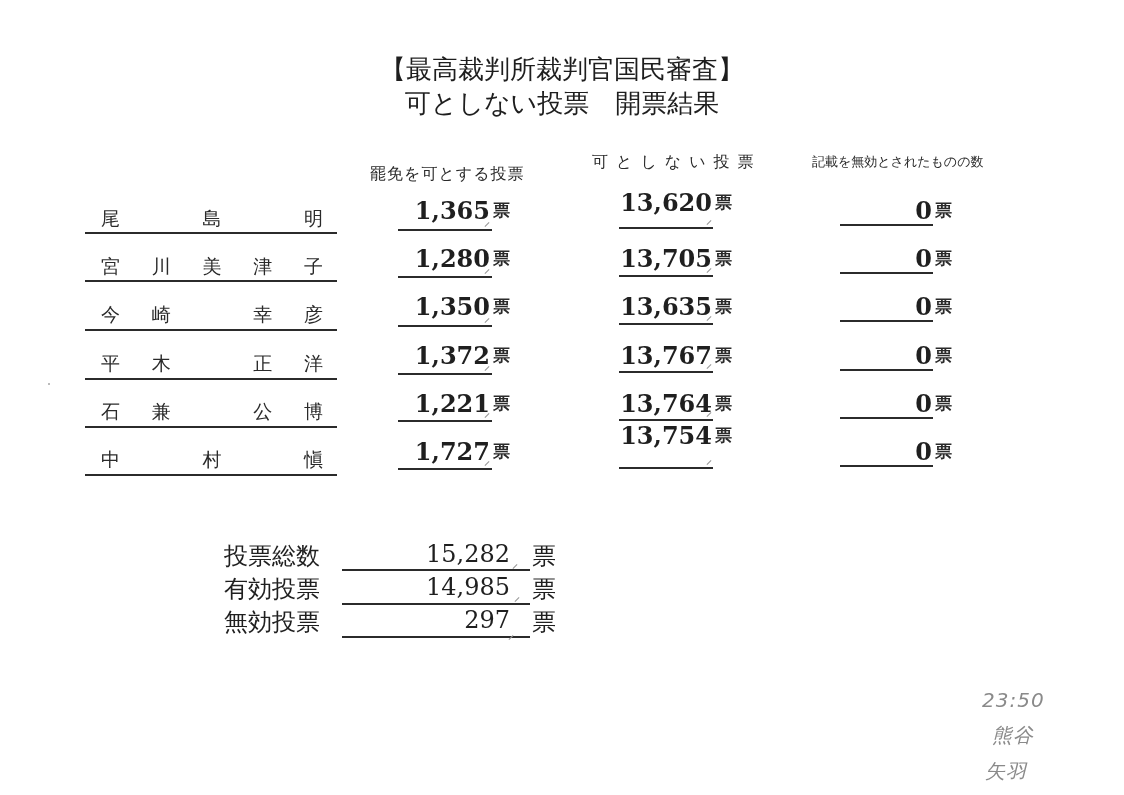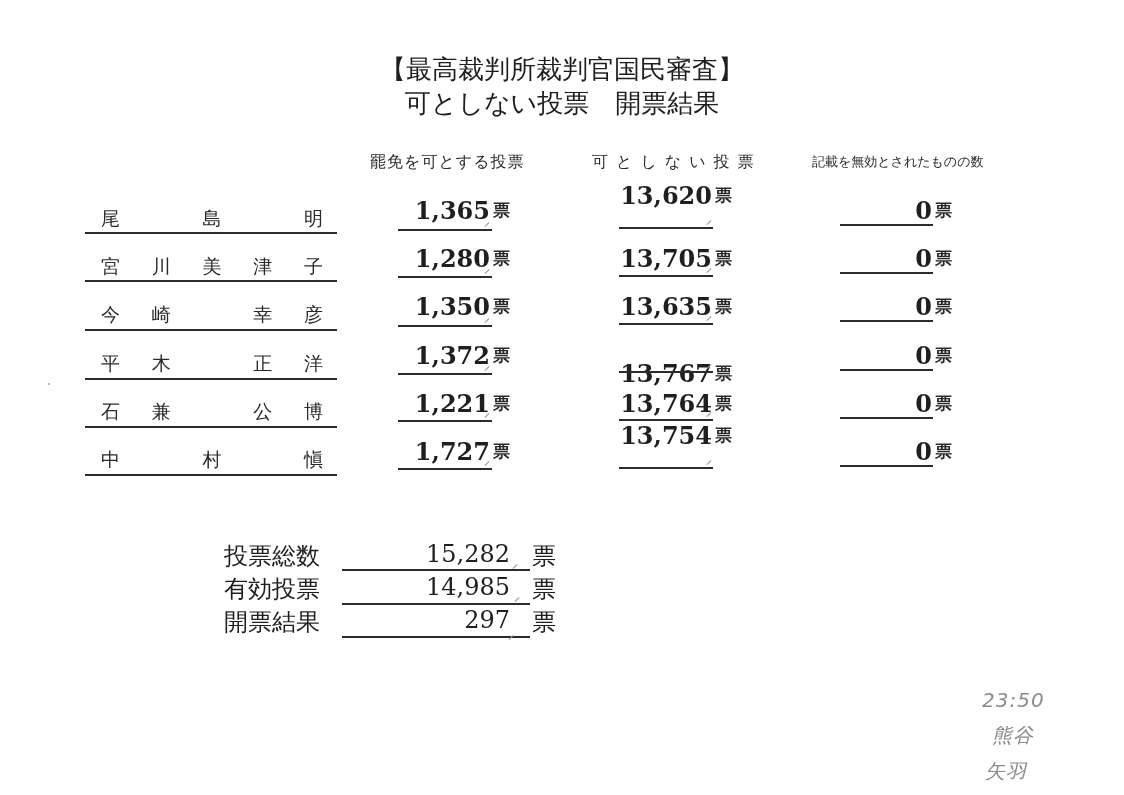--- a/index.html
+++ b/index.html
@@ -21,21 +21,21 @@
       font-size: 26px; letter-spacing: 0px; color: #1e1e1e;
       font-family: "DejaVu Sans", "Liberation Sans", sans-serif;
     }
     .title1 { top: 52px; }
     .title2 { top: 86px; }
     .col-head {
       top: 152px; font-size: 16px; color: #2a2a2a;
       font-family: "DejaVu Sans", "Liberation Sans", sans-serif;
       white-space: nowrap;
     }
-    .col-head.h1 { left: 370px; letter-spacing: 1px; }
+    .col-head.h1 { left: 370px; letter-spacing: 1px; margin-top: 12px; }
     .col-head.h2 { left: 592px; letter-spacing: 8px; }
     .col-head.h3 { left: 812px; font-size: 13px; top: 153px; }
 
     .name-row {
       left: 87px; width: 248px; height: 48px;
       font-family: "DejaVu Sans", "Liberation Sans", sans-serif;
       font-size: 19px; color: #2a2a2a;
     }
     .name-row .chars {
       position: absolute; left: 14px; right: 12px; top: 11px;
@@ -104,21 +104,21 @@
     <div class="abs name-row" style="top: 195px;">
       <div class="chars">
         <span style="min-width: 19px;">尾</span>
         <span style="min-width: 19px;">島</span>
         <span style="min-width: 19px;">明</span>
       </div>
     </div>
     <div class="abs name-line" style="top: 232px;"></div>
     <div class="abs vote" style="left: 392px; top: 196px;"><span class="num" style="width: 98px;">1,365</span><span class="unit">票</span></div>
     <div class="abs underline" style="left: 398px; width: 94px; top: 229px;"></div>
-    <div class="abs vote" style="left: 612px; top: 181px;"><span class="num" style="width: 100px;">13,620</span><span class="unit">票</span></div>
+    <div class="abs vote" style="left: 612px; top: 188px;"><span class="num" style="width: 100px;">13,620</span><span class="unit">票</span></div>
     <div class="abs underline" style="left: 619px; width: 94px; top: 227px;"></div>
     <div class="abs vote" style="left: 860px; top: 196px;"><span class="num" style="width: 72px;">0</span><span class="unit">票</span></div>
     <div class="abs underline" style="left: 840px; width: 93px; top: 224px;"></div>
     <div class="abs tick" style="left: 484px; top: 224px;"></div>
     <div class="abs tick" style="left: 706px; top: 222px;"></div>
     <div class="abs name-row" style="top: 243px;">
       <div class="chars">
         <span style="min-width: 19px;">宮</span>
         <span style="min-width: 19px;">川</span>
         <span style="min-width: 19px;">美</span>
@@ -158,21 +158,21 @@
         <span style="min-width: 19px;">平</span>
         <span style="min-width: 19px;">木</span>
         <span style="min-width: 19px;"></span>
         <span style="min-width: 19px;">正</span>
         <span style="min-width: 19px;">洋</span>
       </div>
     </div>
     <div class="abs name-line" style="top: 378px;"></div>
     <div class="abs vote" style="left: 392px; top: 341px;"><span class="num" style="width: 98px;">1,372</span><span class="unit">票</span></div>
     <div class="abs underline" style="left: 398px; width: 94px; top: 373px;"></div>
-    <div class="abs vote" style="left: 612px; top: 341px; margin-top: 18px;"><span class="num" style="width: 100px;">13,767</span><span class="unit">票</span></div>
+    <div class="abs vote" style="left: 612px; top: 341px;"><span class="num" style="width: 100px;">13,767</span><span class="unit">票</span></div>
     <div class="abs underline" style="left: 619px; width: 94px; top: 371px;"></div>
     <div class="abs vote" style="left: 860px; top: 341px;"><span class="num" style="width: 72px;">0</span><span class="unit">票</span></div>
     <div class="abs underline" style="left: 840px; width: 93px; top: 369px;"></div>
     <div class="abs tick" style="left: 484px; top: 368px;"></div>
     <div class="abs tick" style="left: 706px; top: 366px;"></div>
     <div class="abs name-row" style="top: 388px;">
       <div class="chars">
         <span style="min-width: 19px;">石</span>
         <span style="min-width: 19px;">兼</span>
         <span style="min-width: 19px;"></span>
@@ -211,21 +211,21 @@
   <div class="abs sum-label" style="top:540px;">投票総数</div>
   <div class="abs sum-val" style="top:540px;">15,282</div>
   <div class="abs sum-unit" style="top:540px;">票</div>
   <div class="abs sum-line" style="top:569px;"></div>
 
   <div class="abs sum-label" style="top:573px;">有効投票</div>
   <div class="abs sum-val" style="top:573px;">14,985</div>
   <div class="abs sum-unit" style="top:573px;">票</div>
   <div class="abs sum-line" style="top:603px;"></div>
 
-  <div class="abs sum-label" style="top:606px;">開票結果</div>
+  <div class="abs sum-label" style="top:606px;">無効投票</div>
   <div class="abs sum-val" style="top:606px;">297</div>
   <div class="abs sum-unit" style="top:606px;">票</div>
   <div class="abs sum-line" style="top:636px;"></div>
 
   <div class="abs tick" style="left:512px; top:566px;"></div>
   <div class="abs tick" style="left:514px; top:599px;"></div>
   <div class="abs tick" style="left:508px; top:637px;"></div>
 </div>
 
 <div>

